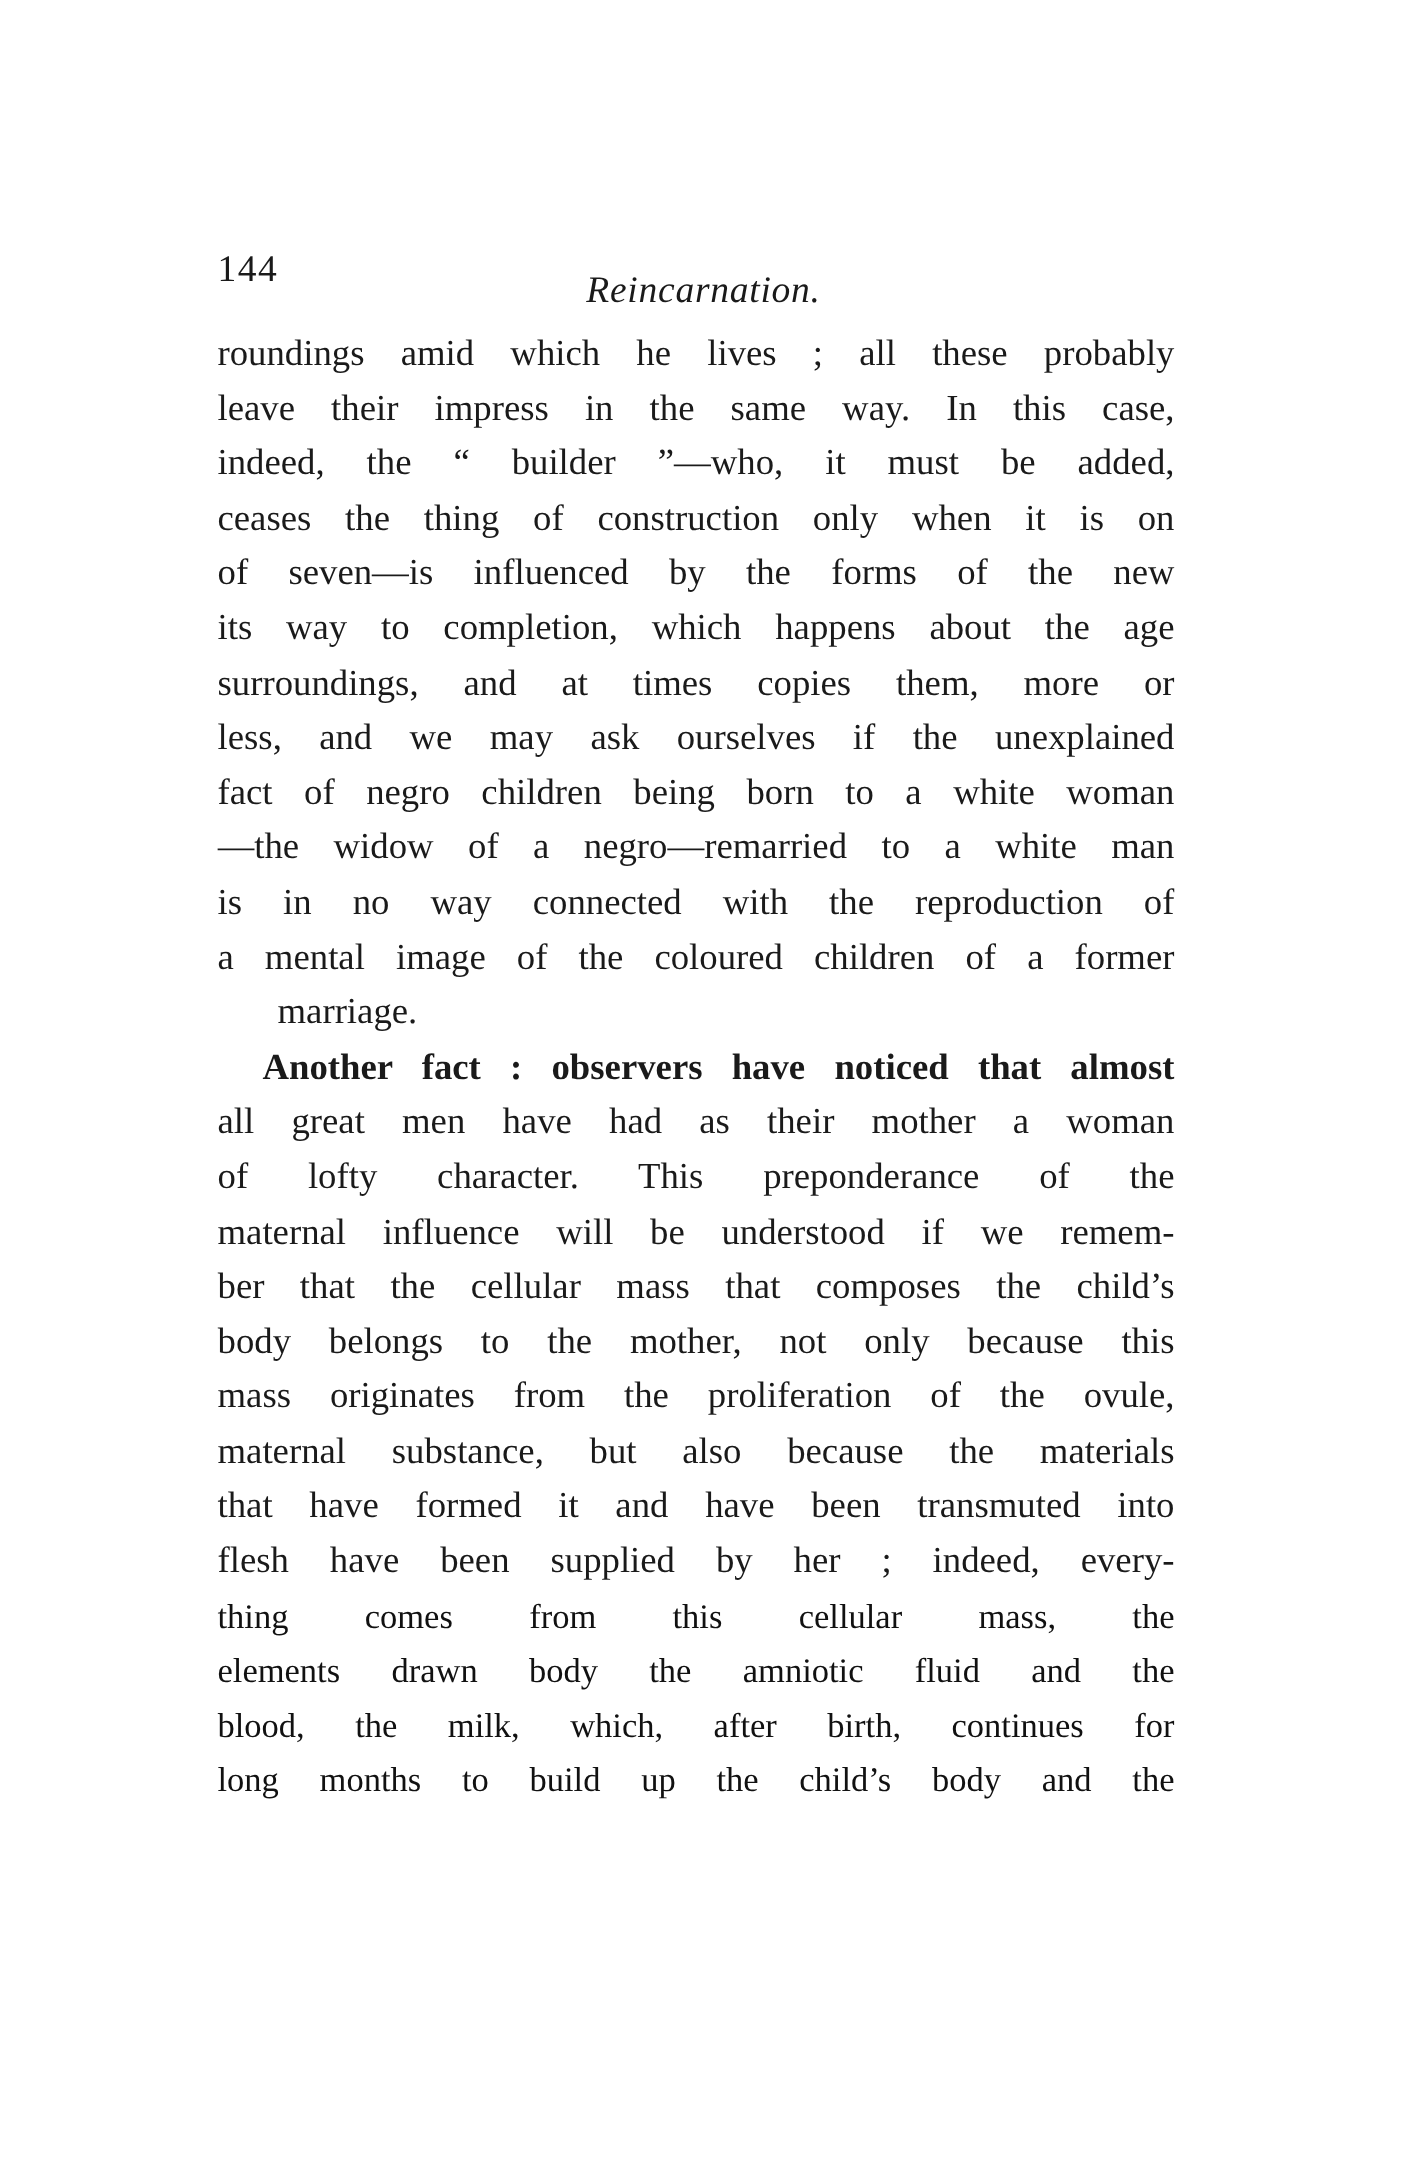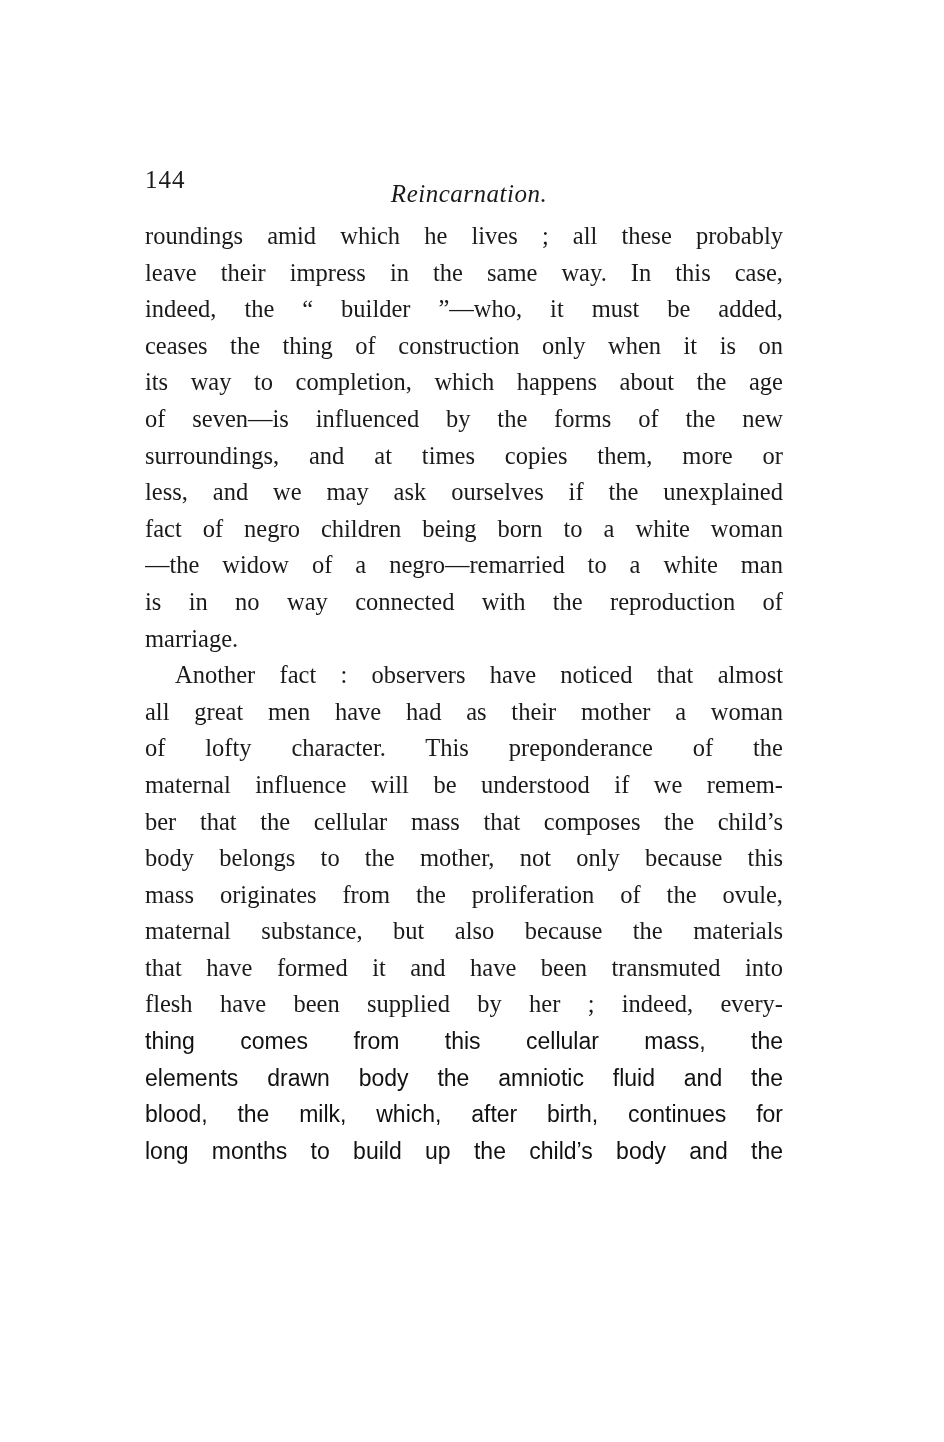--- a/index.html
+++ b/index.html
@@ -59,52 +59,55 @@
     .line {
       display: block;
       height: 36.6px;
       white-space: nowrap;
       text-align: justify;
       text-align-last: justify;
       overflow: hidden;
     }
     .line.last {
       text-align-last: left;
+      margin-left: 40px;
     }
     .line.indent {
       padding-left: 30px;
+      font-weight: bold;
     }
     .line.modern {
-      font-family: Liberation Sans, sans-serif;
+      font-family: Liberation Serif, serif;
       font-size: 23px;
       color: #111111;
     }
   </style>
 </head>
 <body>
 
 <div class="page">
 
   <div class="running-head">
     <span class="page-number">144</span>
     <span class="running-title">Reincarnation.</span>
   </div>
 
   <div class="body-text">
     <span class="line">roundings amid which he lives ; all these probably</span>
     <span class="line">leave their impress in the same way.  In this case,</span>
     <span class="line">indeed, the “ builder ”—who, it must be added,</span>
     <span class="line">ceases the thing of construction only when it is on</span>
+    <span class="line">of seven—is influenced by the forms of the new</span>
     <span class="line">its way to completion, which happens about the age</span>
-    <span class="line">of seven—is influenced by the forms of the new</span>
     <span class="line">surroundings, and at times copies them, more or</span>
     <span class="line">less, and we may ask ourselves if the unexplained</span>
     <span class="line">fact of negro children being born to a white woman</span>
     <span class="line">—the widow of a negro—remarried to a white man</span>
     <span class="line">is in no way connected with the reproduction of</span>
+    <span class="line">a mental image of the coloured children of a former</span>
     <span class="line last">marriage.</span>
     <span class="line indent">Another fact : observers have noticed that almost</span>
     <span class="line">all great men have had as their mother a woman</span>
     <span class="line">of lofty character.  This preponderance of the</span>
     <span class="line">maternal influence will be understood if we remem-</span>
     <span class="line">ber that the cellular mass that composes the child’s</span>
     <span class="line">body belongs to the mother, not only because this</span>
     <span class="line">mass originates from the proliferation of the ovule,</span>
     <span class="line">maternal substance, but also because the materials</span>
     <span class="line">that have formed it and have been transmuted into</span>

